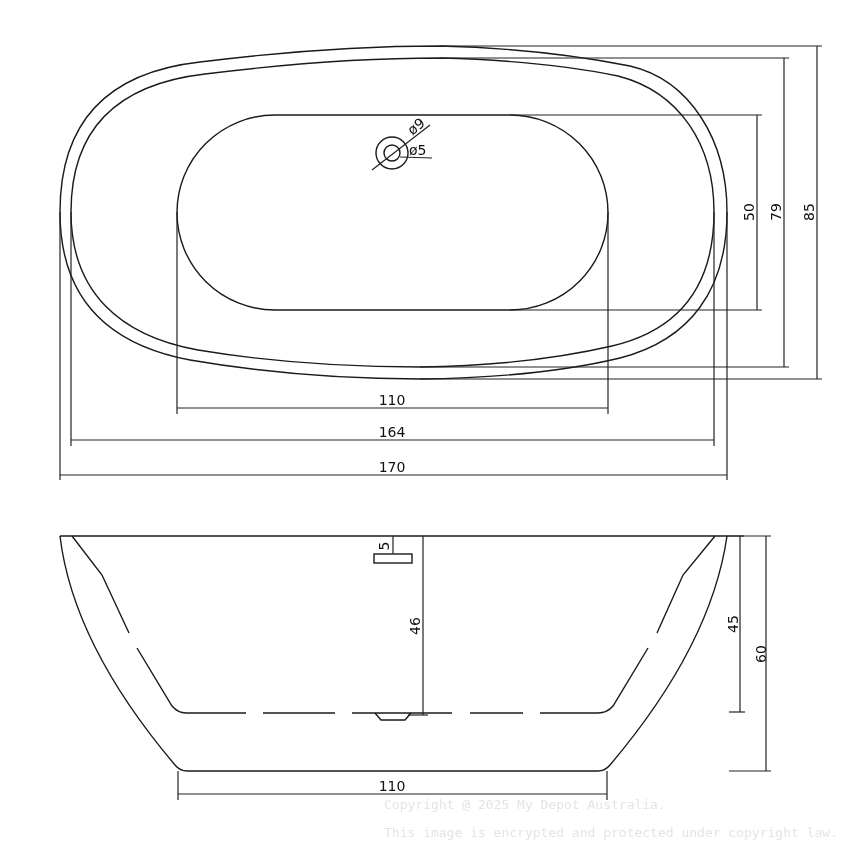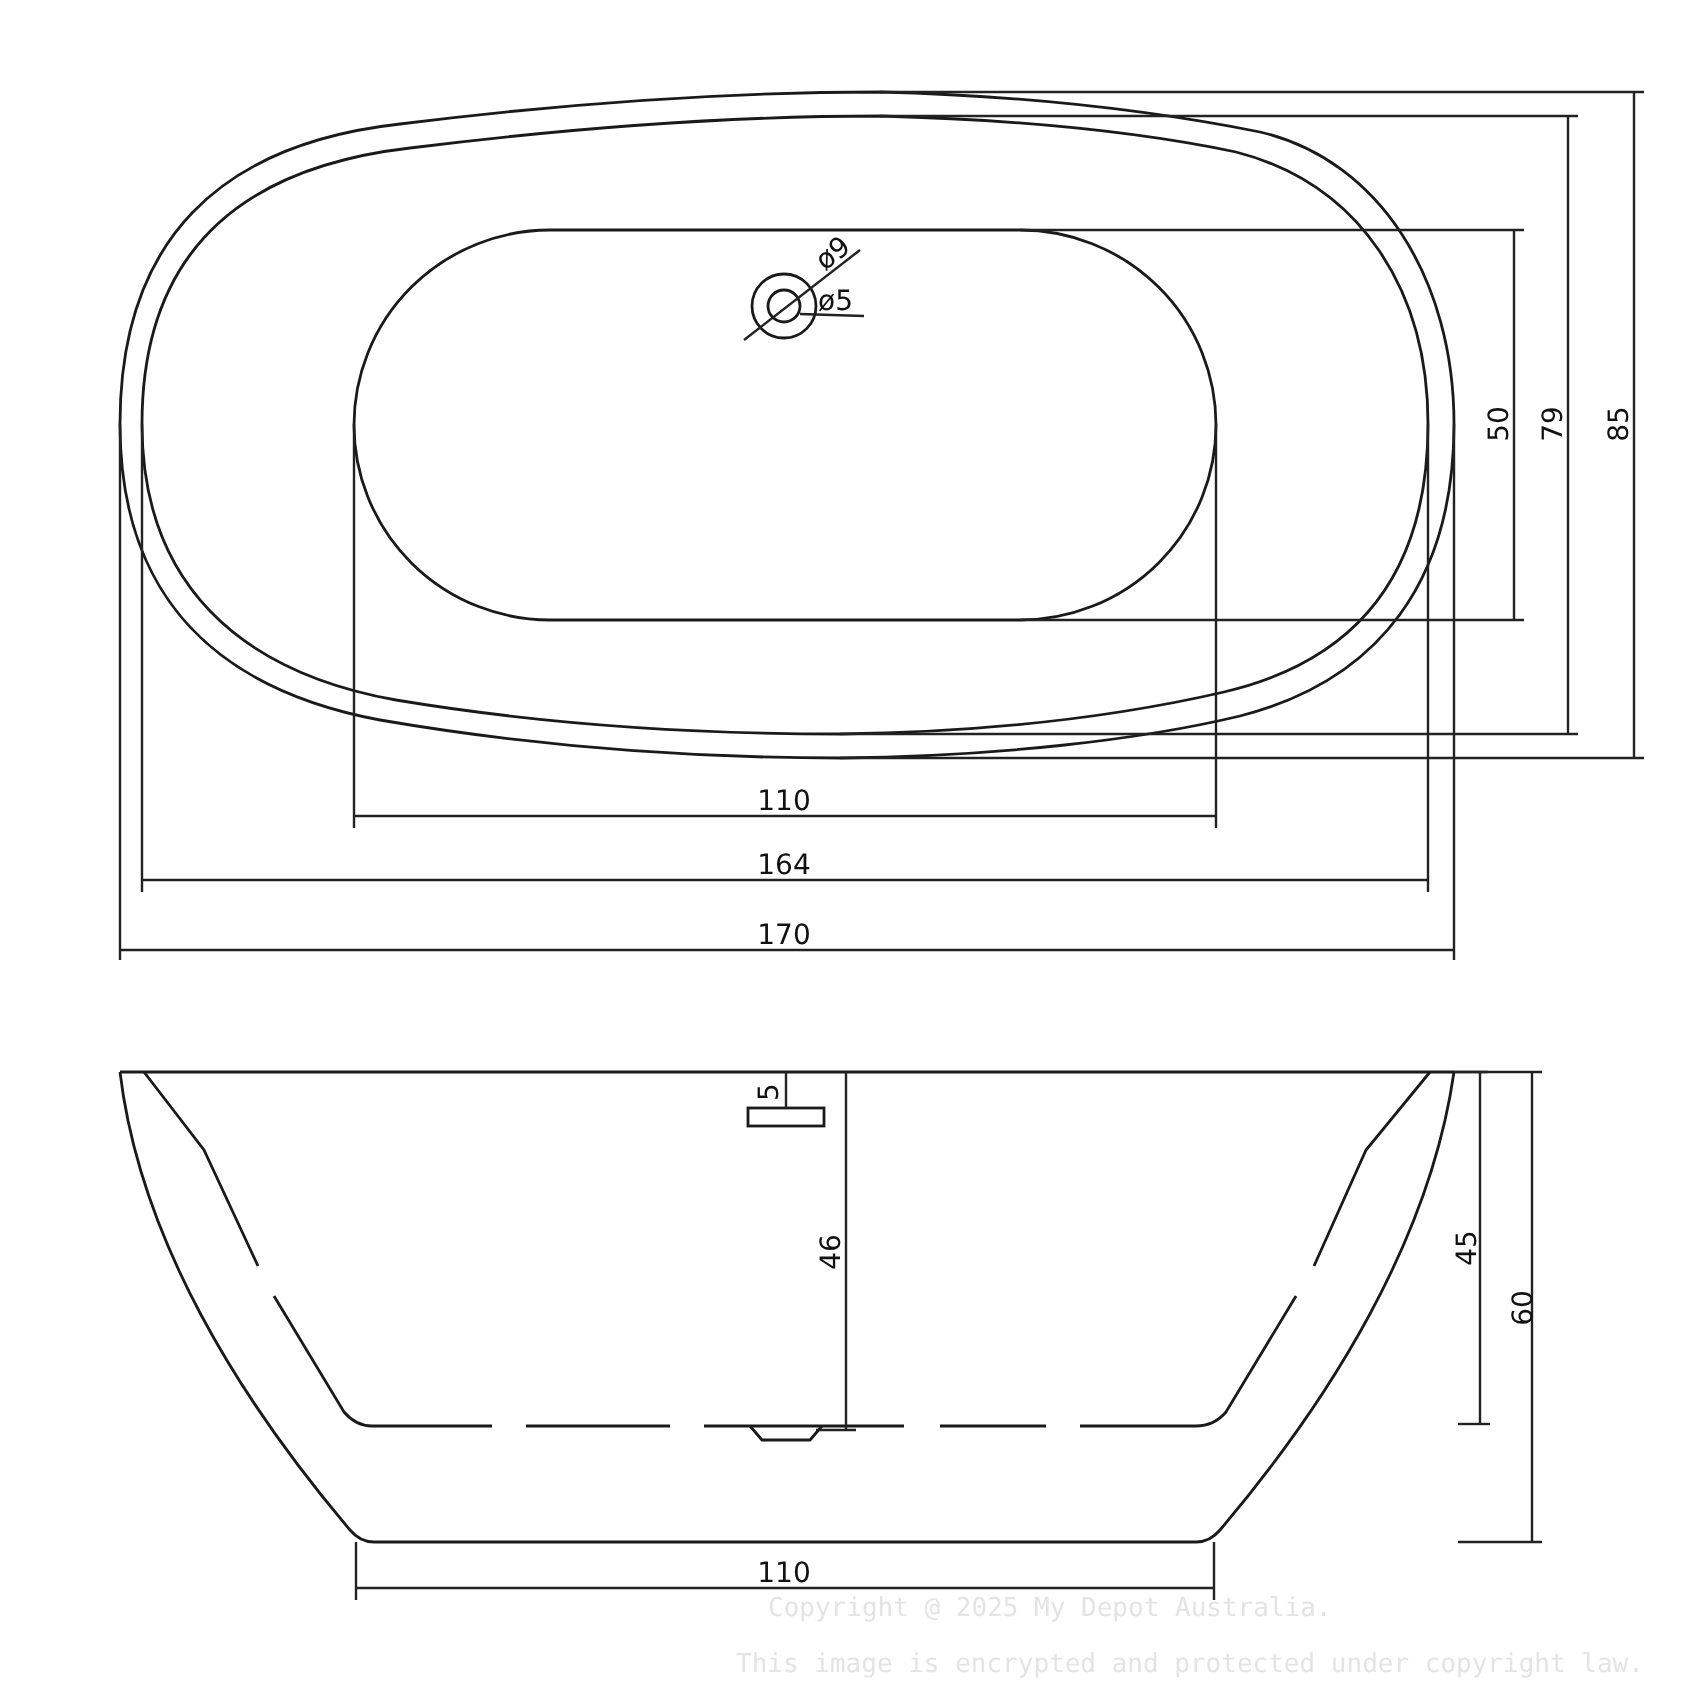--- a/index.html
+++ b/index.html
@@ -137,13 +137,13 @@
     <g>
       <line class="dim" x1="178" y1="771" x2="178" y2="800"></line>
       <line class="dim" x1="607" y1="771" x2="607" y2="800"></line>
       <line class="dim" x1="178" y1="794" x2="607" y2="794"></line>
     </g>
     <text class="dimtext" x="392" y="791" text-anchor="middle">110</text>
   </g>
 </svg>
 
 <div class="watermark" style="left:384px; top:797px;">Copyright @ 2025 My Depot Australia.</div>
-<div class="watermark" style="left:368px; top:825px;">This image is encrypted and protected under copyright law.</div>
+<div class="watermark" style="left:384px; top:825px;">This image is encrypted and protected under copyright law.</div>
 
 </body></html>

